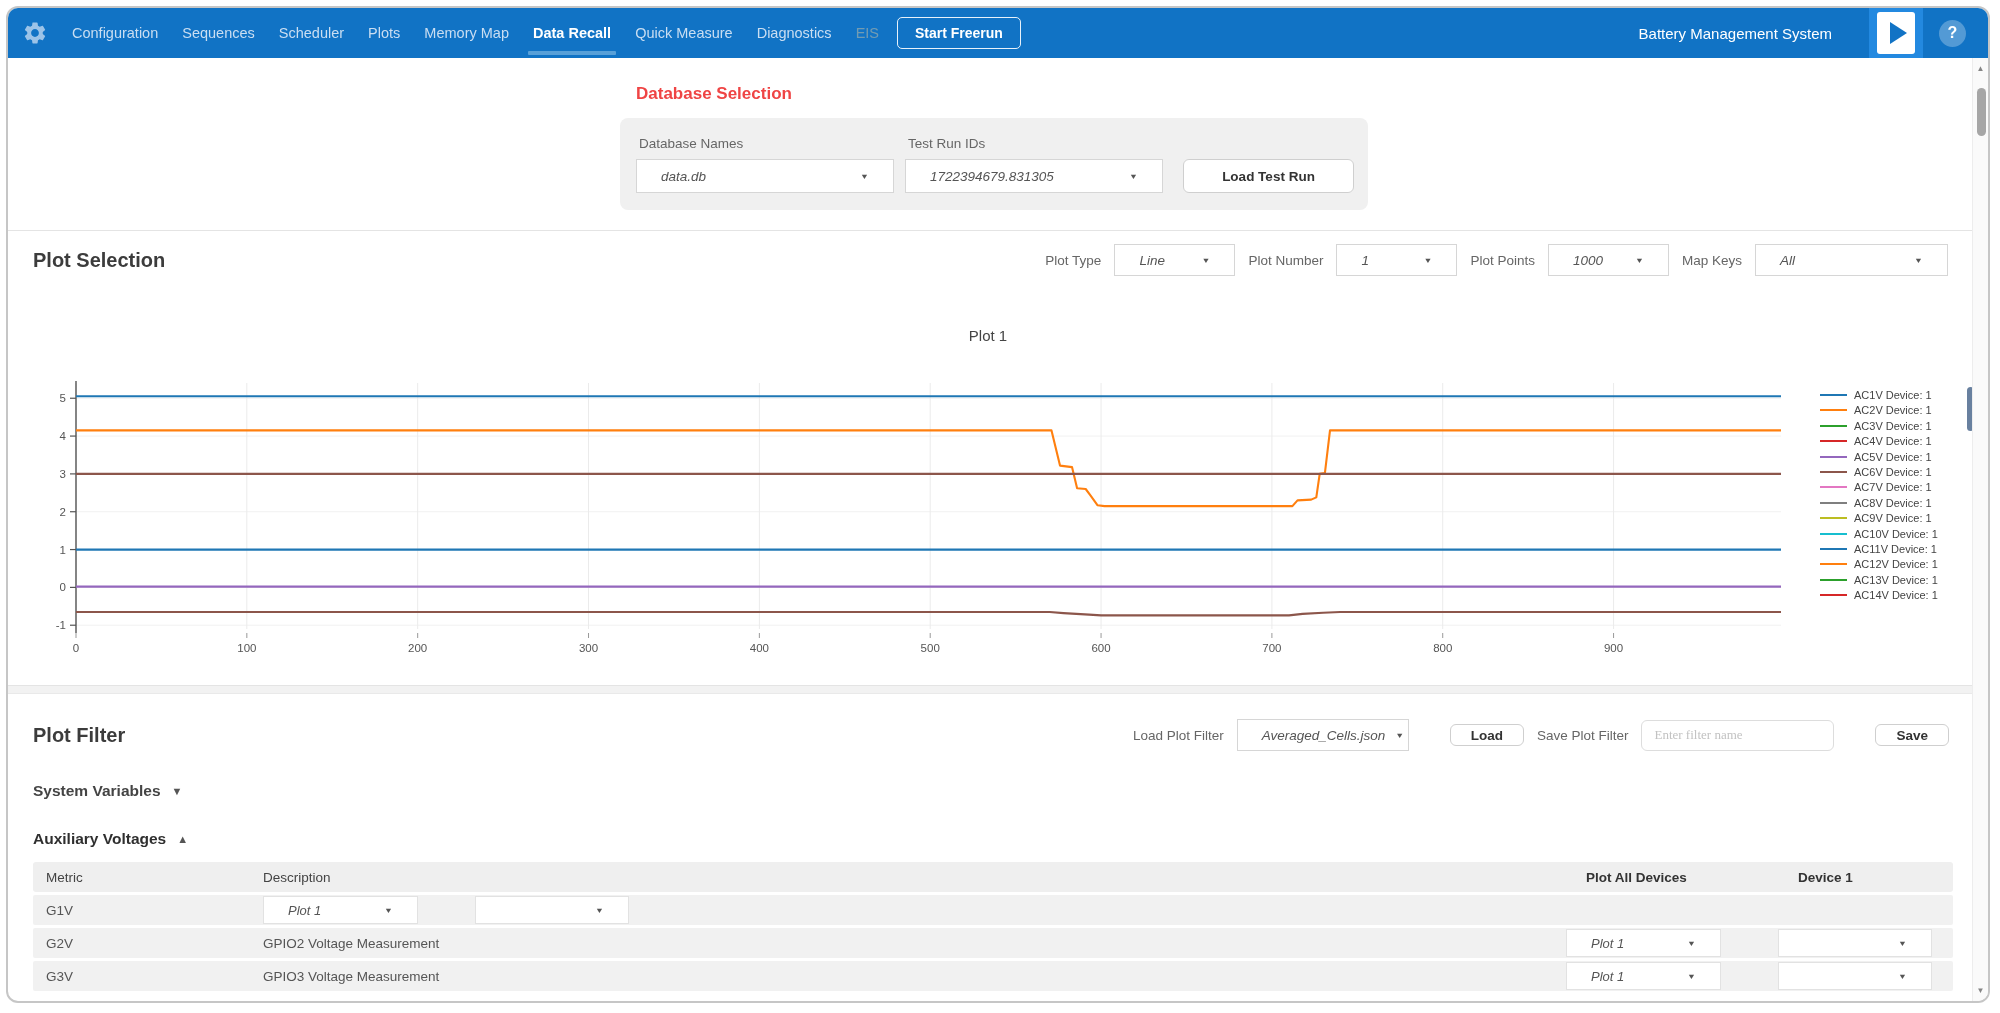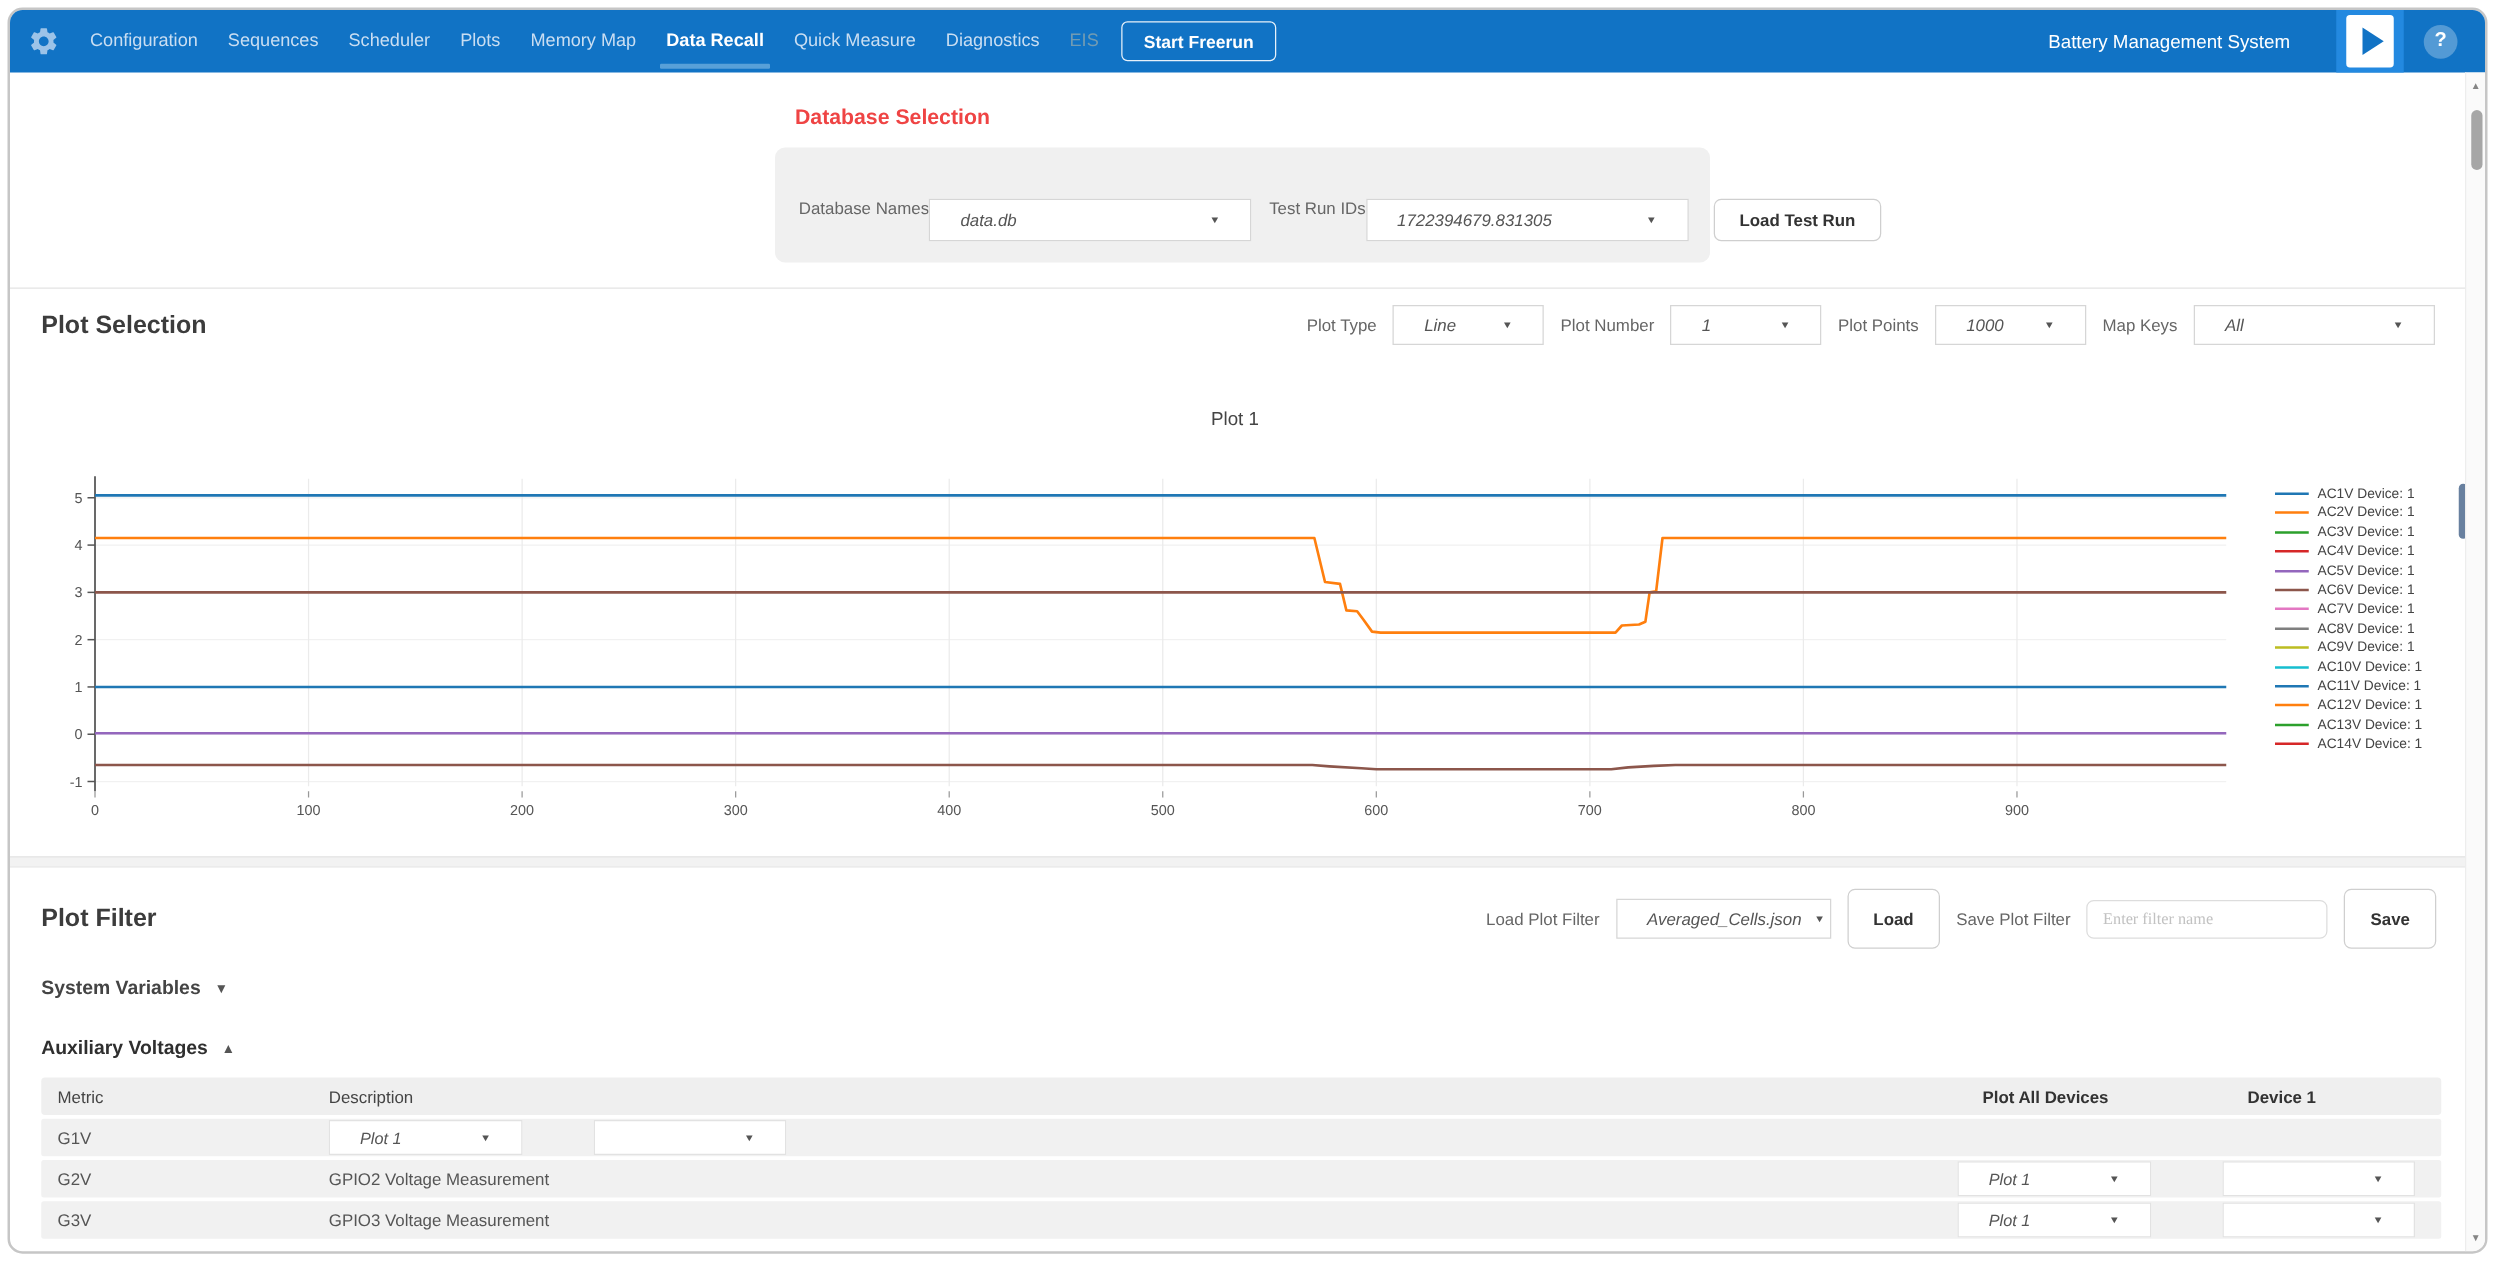--- a/index.html
+++ b/index.html
@@ -54,33 +54,33 @@
     justify-content: center; cursor: pointer; margin-right: 10px;
   }
   
   .dd {
     background: #fff; border: 1px solid #d6d6d6; border-radius: 0; height: 32px;
     display: flex; align-items: center; justify-content: space-between;
     padding: 0 24px; color: #555; font-size: 13.5px; cursor: pointer; white-space: nowrap; font-style: italic;
   }
   .caret { font-size: 9px; color: #555; margin-left: 10px; transform: scaleY(.85); }
   .btn {
-    background: #fff; border: 1px solid #cfcfcf; border-radius: 6px; height: 48px;
+    background: #fff; border: 1px solid #cfcfcf; border-radius: 6px; height: 22px;
     padding: 0 20px; font-weight: 700; font-size: 13.5px; color: #333; cursor: pointer;
-    font-family: inherit; display: flex; align-items: center; white-space: nowrap;
+    font-family: inherit; display: flex; align-items: center; white-space: nowrap; margin-left: 28px;
   }
   .ctl-label { color: #666; font-size: 13.5px; white-space: nowrap; }
   
   .db-section { padding: 26px 0 20px 612px; }
   .db-title { font-size: 17px; font-weight: 600; color: #ef4444; margin: 0 0 14px 16px; }
   .db-panel {
     width: 748px; height: 92px; background: #f0f0f0; border-radius: 8px;
     display: flex; align-items: flex-end; padding: 0 14px 17px 16px; gap: 11px;
   }
-  .db-field { display: flex; flex-direction: row; justify-content: space-between; }
+  .db-field { display: flex; flex-direction: column; justify-content: space-between; }
   .db-field .ctl-label { margin: 0 0 8px 3px; }
   .db-field .dd { width: 258px; height: 34px; }
   .db-panel .btn { height: 34px; width: 180px; justify-content: center; margin-left: 9px; }
   .rule { border-top: 1px solid #e4e4e4; margin-right: 16px; }
   
   .ps-header { display: flex; align-items: center; padding: 13px 40px 9px 25px; }
   .section-title { font-size: 20px; font-weight: 600; color: #3c3c3c; }
   .ps-controls { margin-left: auto; display: flex; align-items: center; gap: 13px; }
   .ps-controls .dd.w120 { width: 121px; }
   .ps-controls .dd.w193 { width: 193px; }

